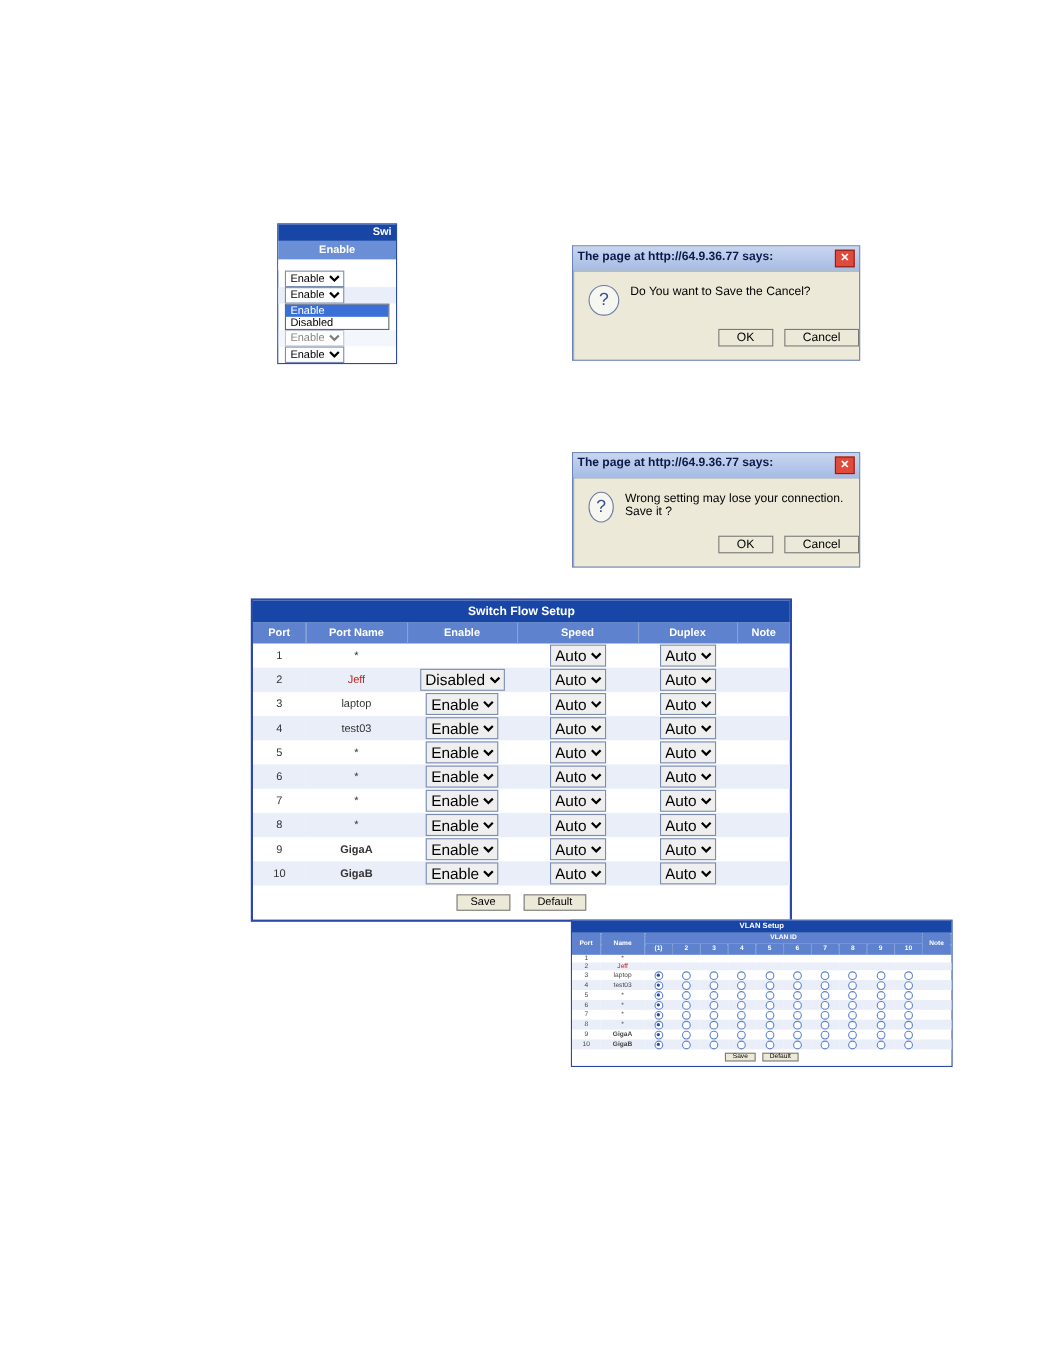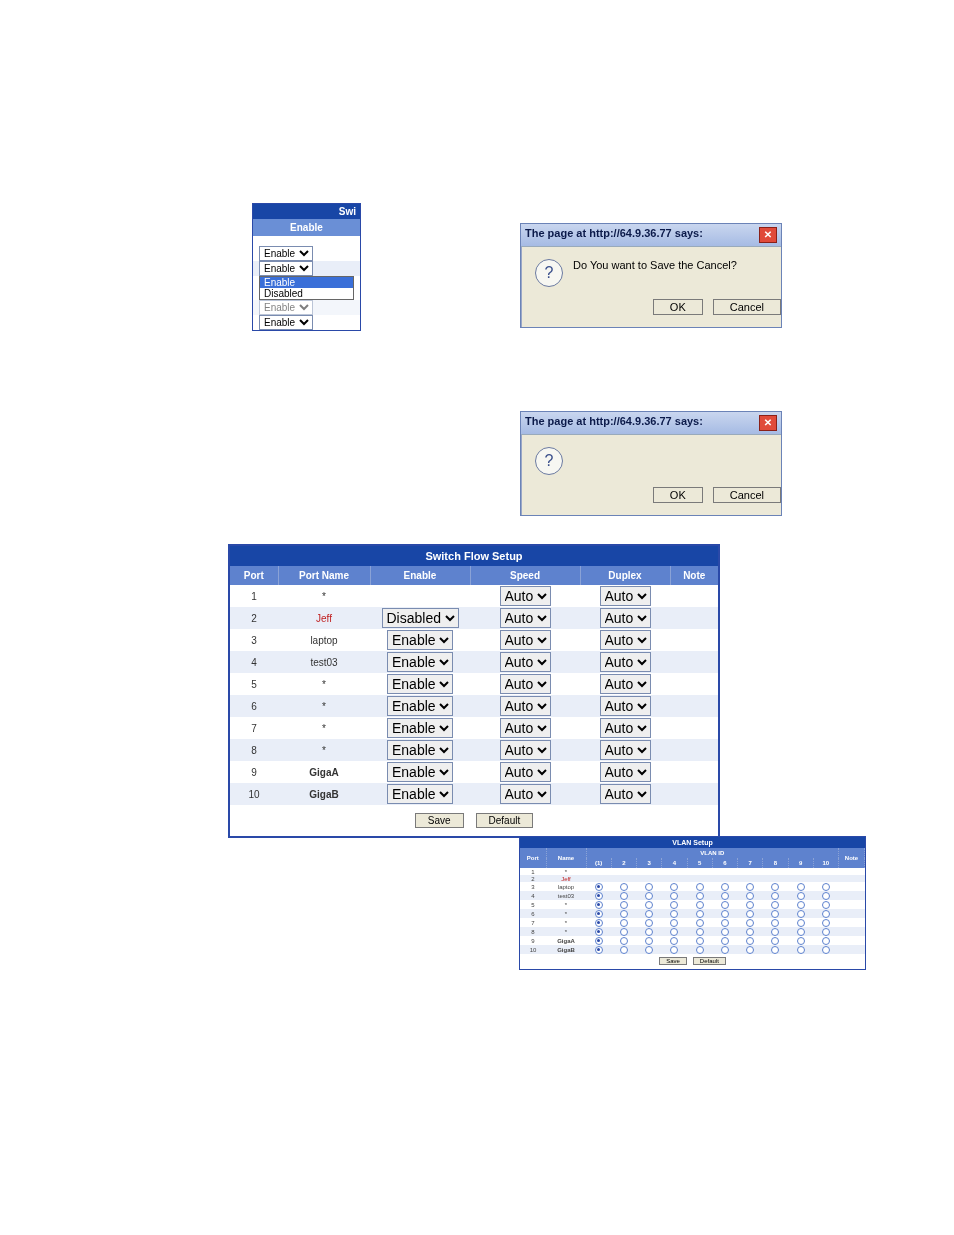--- a/index.html
+++ b/index.html
@@ -307,20 +307,21 @@
     </div>
   </div>
 
   <div class="confirm two">
     <div class="titlebar">
       <span class="title-text">The page at http://64.9.36.77 says:</span>
       <span class="close-btn">✕</span>
     </div>
     <div class="body">
       <span class="qmark">?</span>
+      <span>Wrong setting may lose your connection. Save it ?</span>
     </div>
     <div class="btns">
       <button>OK</button>
       <button>Cancel</button>
     </div>
   </div>
 
   <div class="flow-panel">
     <div class="panel-title">Switch Flow Setup</div>
     <table class="flow-table">

